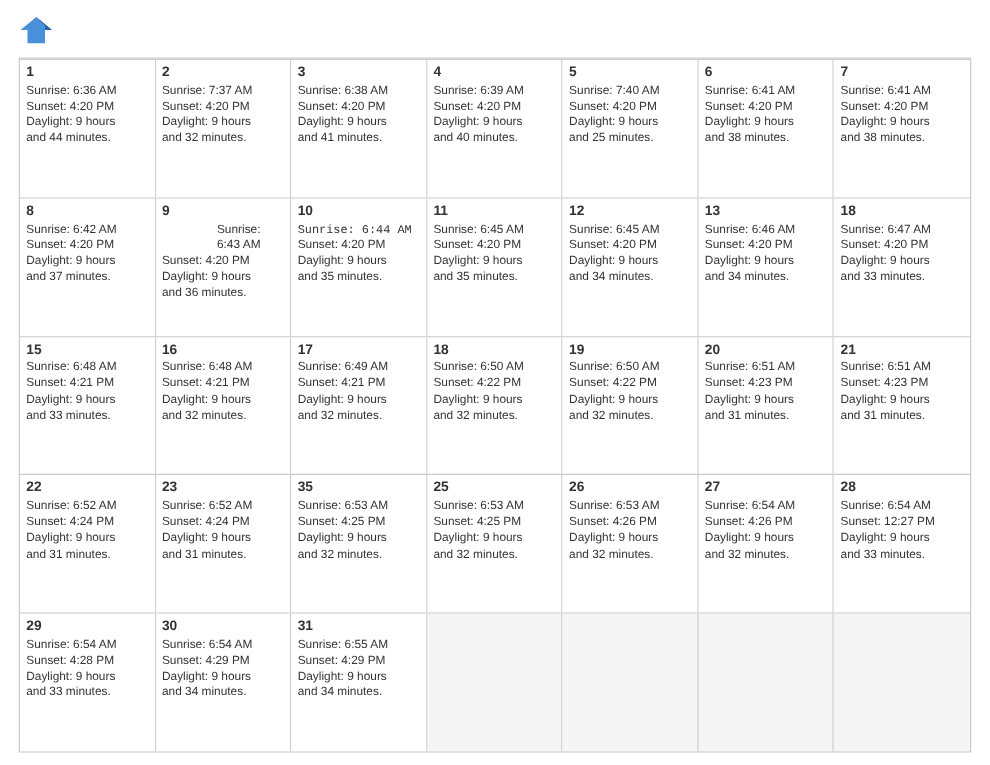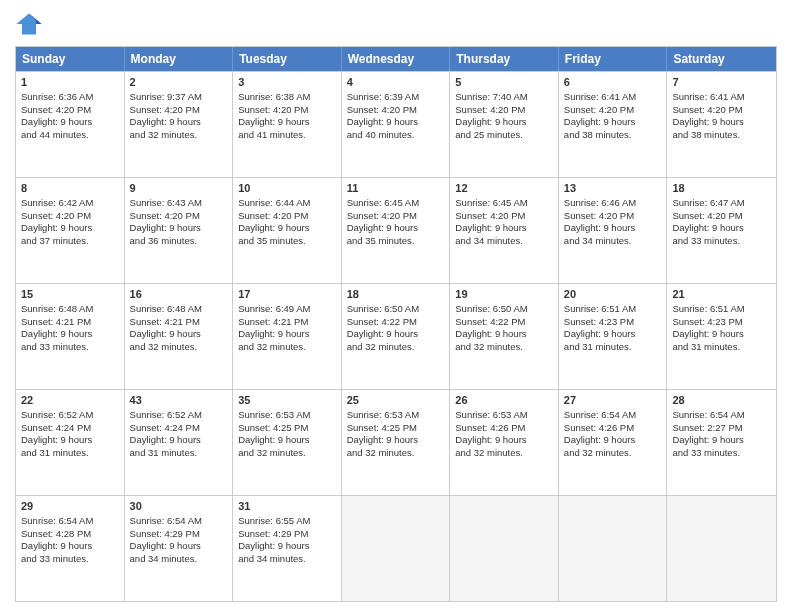--- a/index.html
+++ b/index.html
@@ -123,41 +123,32 @@
         <div><span style="color:#4a90d9"></span></div>
       </div>
     </div>
     <div class="title-block">
       <div class="main-title"></div>
       <div class="subtitle"></div>
     </div>
   </div>
 
   <div class="calendar">
-    <div class="cal-header" id="cal-header-row">
-        <div class="cal-header-cell">Sunday</div>
-        <div class="cal-header-cell">Monday</div>
-        <div class="cal-header-cell">Tuesday</div>
-        <div class="cal-header-cell">Wednesday</div>
-        <div class="cal-header-cell">Thursday</div>
-        <div class="cal-header-cell">Friday</div>
-        <div class="cal-header-cell">Saturday</div>
-      </div>
     <div class="cal-body" id="cal-body">
         <div class="cal-row">
           <div class="cal-cell">
             <span class="day-num">1</span>
             <span style="display: block;">Sunrise: 6:36 AM</span>
             <span style="display: block;">Sunset: 4:20 PM</span>
             <span style="display: block;">Daylight: 9 hours</span>
             <span style="display: block;">and 44 minutes.</span>
           </div>
           <div class="cal-cell">
             <span class="day-num">2</span>
-            <span style="display: block;">Sunrise: 9:37 AM</span>
+            <span style="display: block;">Sunrise: 7:37 AM</span>
             <span style="display: block;">Sunset: 4:20 PM</span>
             <span style="display: block;">Daylight: 9 hours</span>
             <span style="display: block;">and 32 minutes.</span>
           </div>
           <div class="cal-cell">
             <span class="day-num">3</span>
             <span style="display: block;">Sunrise: 6:38 AM</span>
             <span style="display: block;">Sunset: 4:20 PM</span>
             <span style="display: block;">Daylight: 9 hours</span>
             <span style="display: block;">and 41 minutes.</span>
@@ -194,28 +185,28 @@
         <div class="cal-row">
           <div class="cal-cell">
             <span class="day-num">8</span>
             <span style="display: block;">Sunrise: 6:42 AM</span>
             <span style="display: block;">Sunset: 4:20 PM</span>
             <span style="display: block;">Daylight: 9 hours</span>
             <span style="display: block;">and 37 minutes.</span>
           </div>
           <div class="cal-cell">
             <span class="day-num">9</span>
-            <span style="display: block;">Sunrise: 6:43 AM</span>
+            <span style="display: block; margin-left: 44px;">Sunrise: 6:43 AM</span>
             <span style="display: block;">Sunset: 4:20 PM</span>
             <span style="display: block;">Daylight: 9 hours</span>
             <span style="display: block;">and 36 minutes.</span>
           </div>
           <div class="cal-cell">
             <span class="day-num">10</span>
-            <span style="display: block;">Sunrise: 6:44 AM</span>
+            <span style="display: block; font-family: Liberation Mono, monospace;">Sunrise: 6:44 AM</span>
             <span style="display: block;">Sunset: 4:20 PM</span>
             <span style="display: block;">Daylight: 9 hours</span>
             <span style="display: block;">and 35 minutes.</span>
           </div>
           <div class="cal-cell">
             <span class="day-num">11</span>
             <span style="display: block;">Sunrise: 6:45 AM</span>
             <span style="display: block;">Sunset: 4:20 PM</span>
             <span style="display: block;">Daylight: 9 hours</span>
             <span style="display: block;">and 35 minutes.</span>
@@ -295,21 +286,21 @@
         </div>
         <div class="cal-row">
           <div class="cal-cell">
             <span class="day-num">22</span>
             <span style="display: block;">Sunrise: 6:52 AM</span>
             <span style="display: block;">Sunset: 4:24 PM</span>
             <span style="display: block;">Daylight: 9 hours</span>
             <span style="display: block;">and 31 minutes.</span>
           </div>
           <div class="cal-cell">
-            <span class="day-num">43</span>
+            <span class="day-num">23</span>
             <span style="display: block;">Sunrise: 6:52 AM</span>
             <span style="display: block;">Sunset: 4:24 PM</span>
             <span style="display: block;">Daylight: 9 hours</span>
             <span style="display: block;">and 31 minutes.</span>
           </div>
           <div class="cal-cell">
             <span class="day-num">35</span>
             <span style="display: block;">Sunrise: 6:53 AM</span>
             <span style="display: block;">Sunset: 4:25 PM</span>
             <span style="display: block;">Daylight: 9 hours</span>
@@ -332,21 +323,21 @@
           <div class="cal-cell">
             <span class="day-num">27</span>
             <span style="display: block;">Sunrise: 6:54 AM</span>
             <span style="display: block;">Sunset: 4:26 PM</span>
             <span style="display: block;">Daylight: 9 hours</span>
             <span style="display: block;">and 32 minutes.</span>
           </div>
           <div class="cal-cell">
             <span class="day-num">28</span>
             <span style="display: block;">Sunrise: 6:54 AM</span>
-            <span style="display: block;">Sunset: 2:27 PM</span>
+            <span style="display: block;">Sunset: 12:27 PM</span>
             <span style="display: block;">Daylight: 9 hours</span>
             <span style="display: block;">and 33 minutes.</span>
           </div>
         </div>
         <div class="cal-row">
           <div class="cal-cell">
             <span class="day-num">29</span>
             <span style="display: block;">Sunrise: 6:54 AM</span>
             <span style="display: block;">Sunset: 4:28 PM</span>
             <span style="display: block;">Daylight: 9 hours</span>

